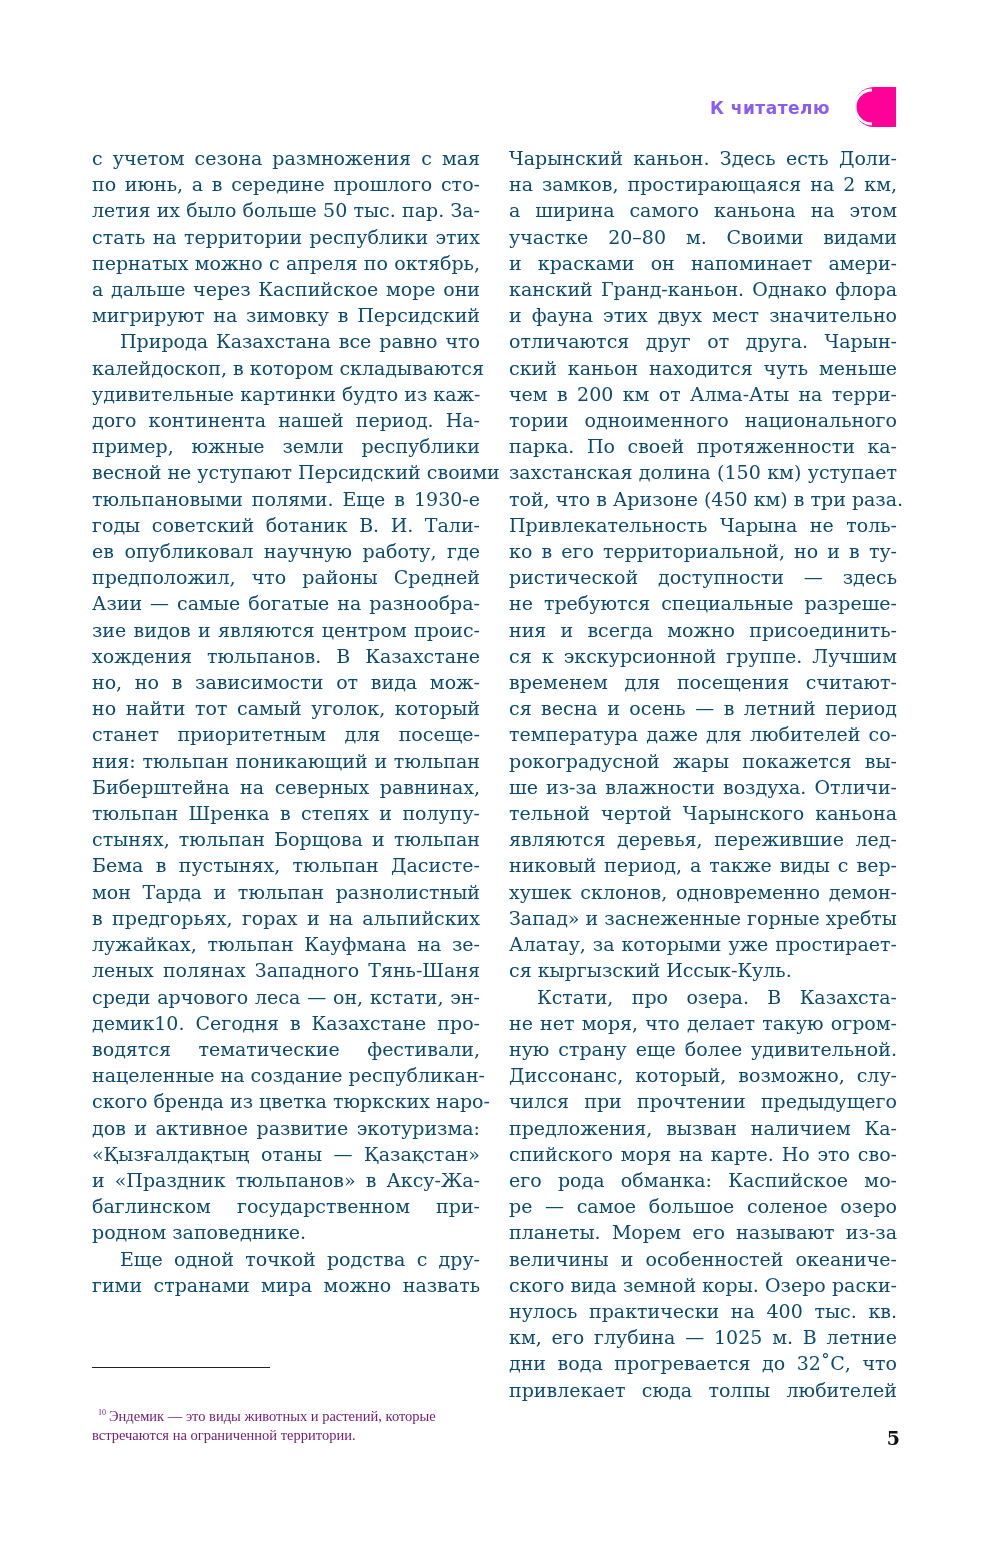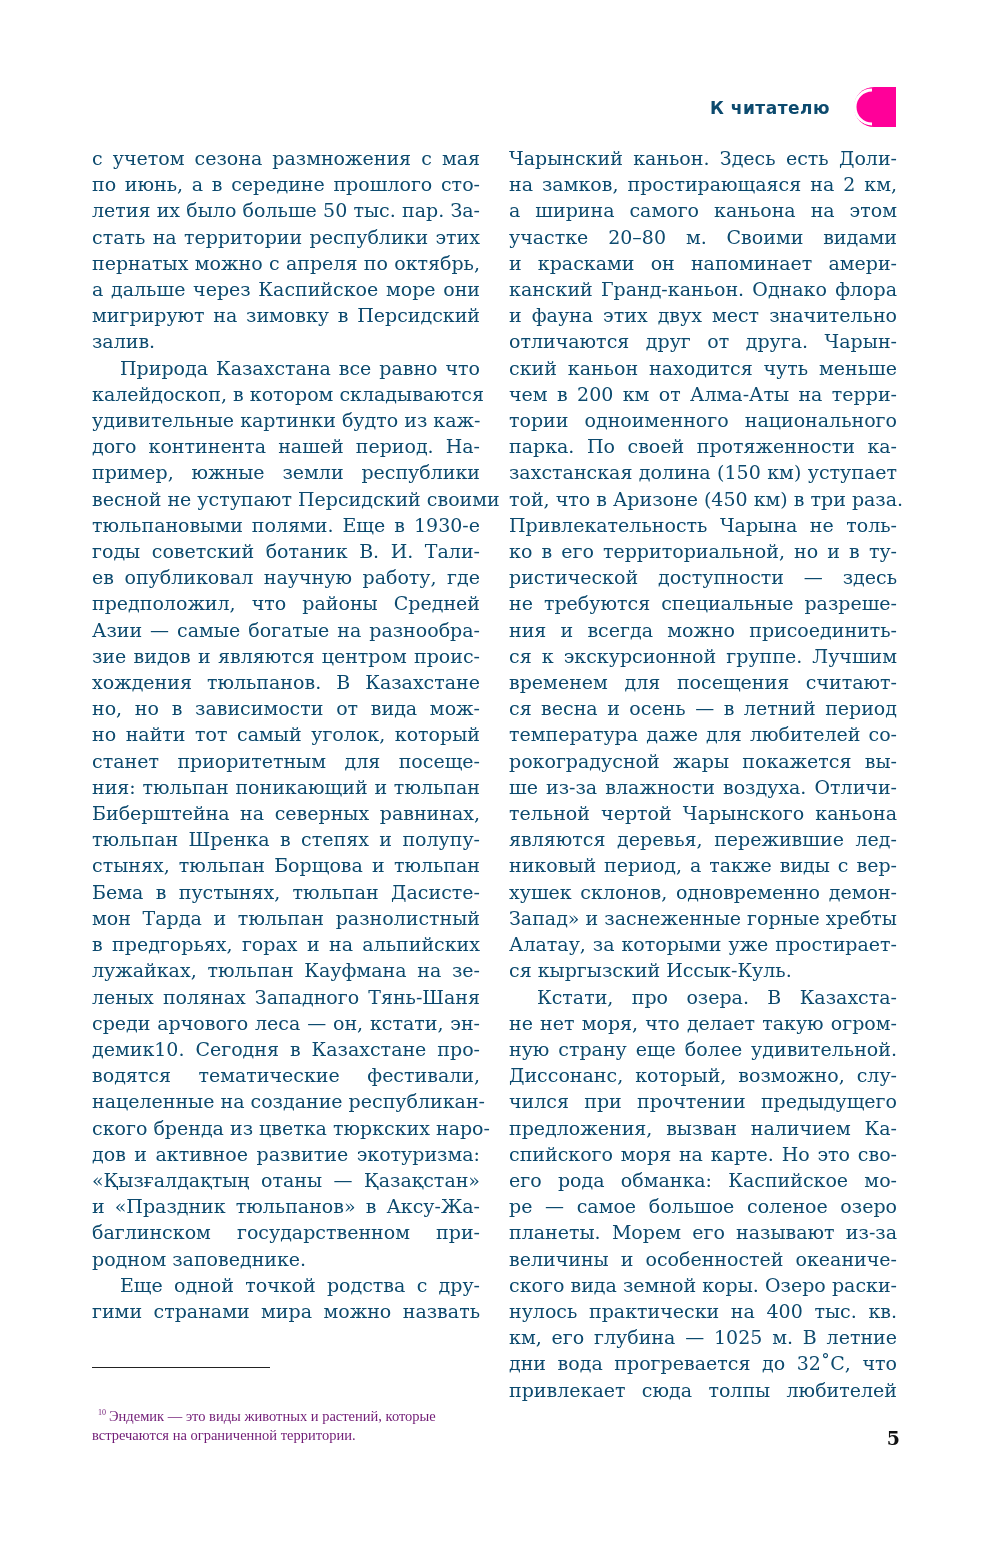--- a/index.html
+++ b/index.html
@@ -1,21 +1,21 @@
 <!DOCTYPE html>
 <html><head>
 <meta charset="utf-8">
 <style>
   html, body { margin: 0; padding: 0; background: #ffffff; }
   body { width: 1000px; height: 1552px; position: relative; overflow: hidden; }
   .page { position: absolute; left: 0; top: 0; width: 1000px; height: 1552px; background: #fff; }
   .header {
     position: absolute; left: 690px; top: 98px; width: 140px; height: 30px;
     font-family: "DejaVu Sans", sans-serif; font-weight: bold; font-size: 17px;
-    color: #0c4a6e; letter-spacing: 0.5px; text-align: right;
+    color: #8b5cf6; letter-spacing: 0.5px; text-align: right;
   }
   .tab-mark { position: absolute; left: 852px; top: 86px; width: 46px; height: 42px; }
   .col {
     position: absolute; top: 145px; width: 388px;
     font-family: "DejaVu Serif", serif; font-size: 19px; line-height: 26.2px;
     color: #0c4a6e; text-align: justify; hyphens: manual;
   }
   .col.left { left: 92px; }
   .col.right { left: 509px; }
   .col p { margin: 0; }
@@ -46,21 +46,20 @@
 
   <div class="col left">
     <p>
       <span class="line">с учетом сезона размножения с мая</span>
       <span class="line">по июнь, а в середине прошлого сто-</span>
       <span class="line">летия их было больше 50 тыс. пар. За-</span>
       <span class="line">стать на территории республики этих</span>
       <span class="line">пернатых можно с апреля по октябрь,</span>
       <span class="line">а дальше через Каспийское море они</span>
       <span class="line">мигрируют на зимовку в Персидский</span>
-      <span class="line last">залив.</span>
     </p>
     <p>
       <span class="line" style="padding-left:28px">Природа Казахстана все равно что</span>
       <span class="line">калейдоскоп, в котором складываются</span>
       <span class="line">удивительные картинки будто из каж-</span>
       <span class="line">дого континента нашей период. На-</span>
       <span class="line">пример, южные земли республики</span>
       <span class="line">весной не уступают Персидский своими</span>
       <span class="line">тюльпановыми полями. Еще в 1930-е</span>
       <span class="line">годы советский ботаник В. И. Тали-</span>

